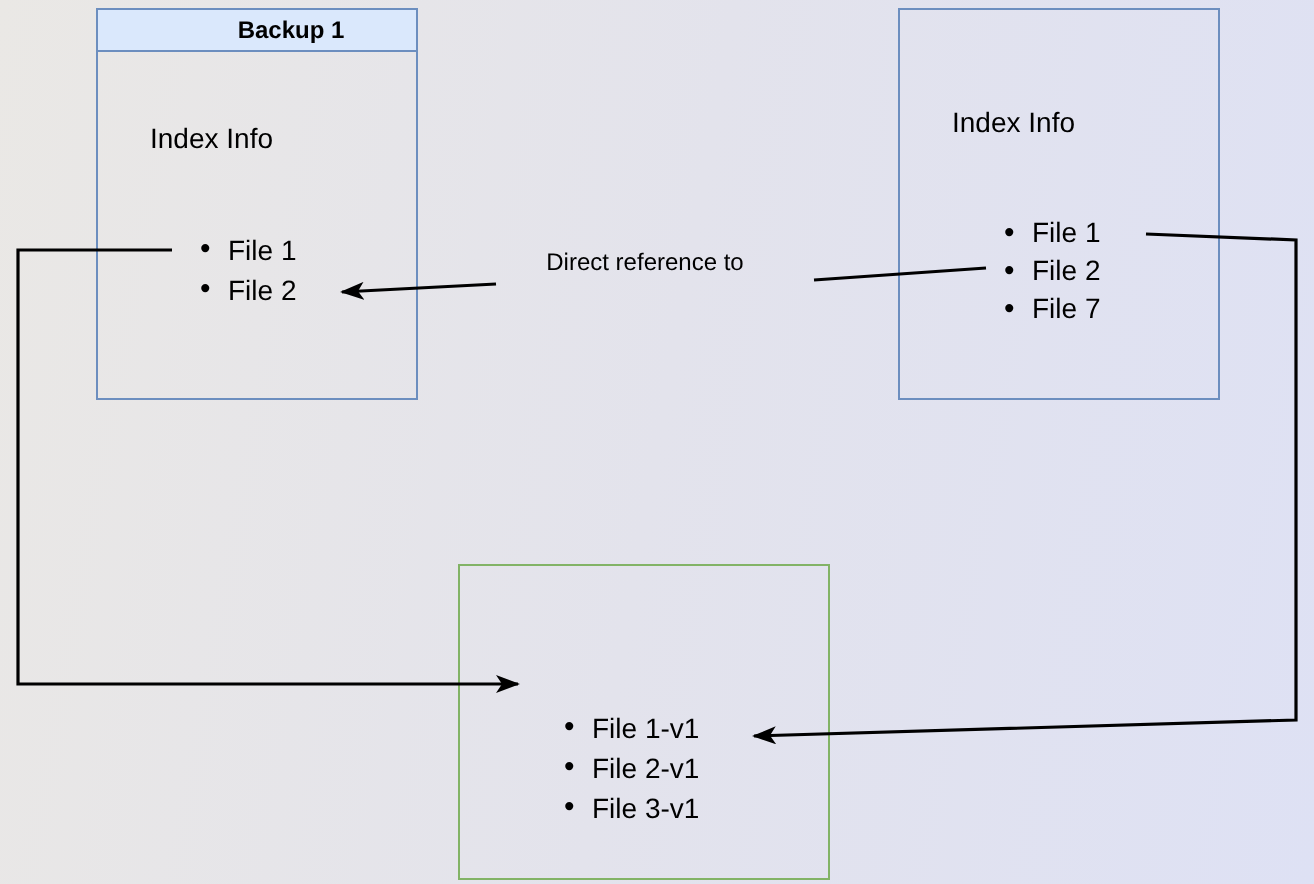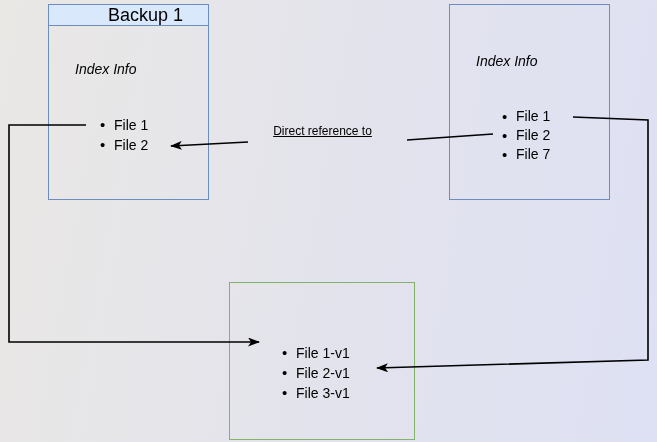--- a/index.html
+++ b/index.html
@@ -17,32 +17,31 @@
   .node {
     position: absolute;
     background: transparent;
   }
   .node.blue  { border: 1px solid #6c8ebf; }
   .node.green { border: 1px solid #82b366; }
   .node-header {
     height: 20px;
     line-height: 20px;
     text-align: center;
-    font-size: 18px;
-    font-weight: normal;
+    font-size: 12px;
+    font-weight: bold;
     white-space: nowrap;
     padding-left: 34px;
   }
   .blue  .node-header { background: #dae8fc; border-bottom: 1px solid #6c8ebf; }
   .green .node-header { background: #d5e8d4; border-bottom: 1px solid #82b366; }
   .section-label {
     position: absolute;
     font-size: 14px;
     white-space: nowrap;
-    font-style: italic;
   }
   ul.file-list {
     position: absolute;
     margin: 0;
     padding: 0;
     list-style: none;
     font-size: 14px;
   }
   ul.file-list li {
     position: relative;
@@ -57,21 +56,21 @@
   }
   #backup1 { left: 48px;  top: 4px;   width: 159px; height: 194px; }
   #backup2 { left: 449px; top: 4px;   width: 159px; height: 194px; }
   #dedup   { left: 229px; top: 282px; width: 184px; height: 156px; }
 
   #backup1 .section-label { left: 26px; top: 56px; }
   #backup2 .section-label { left: 26px; top: 48px; }
 
   #backup1 ul.file-list { left: 51px; top: 110px; line-height: 20px; }
   #backup2 ul.file-list { left: 52px; top: 102px; line-height: 19px; }
-  #dedup   ul.file-list { left: 52px; top: 60px;  line-height: 20px; }
+  #dedup   ul.file-list { left: 52px; top: 71px;  line-height: 20px; }
 
   #edge-overlay {
     position: absolute;
     left: 0; top: 0;
     width: 657px; height: 442px;
     pointer-events: none;
   }
   #edge-overlay path.edge {
     fill: none;
     stroke: #000;
@@ -79,21 +78,20 @@
   }
   .edge-label {
     position: absolute;
     left: 240px;
     top: 124px;
     width: 165px;
     text-align: center;
     font-size: 12px;
     line-height: 15px;
     white-space: nowrap;
-    text-decoration: underline;
   }
 </style>
 </head>
 <body>
 
 <div id="canvas">
 
   <div id="backup1" class="node blue">
     <div class="node-header">Backup 1</div>
     <div class="section-label">Index Info</div>

